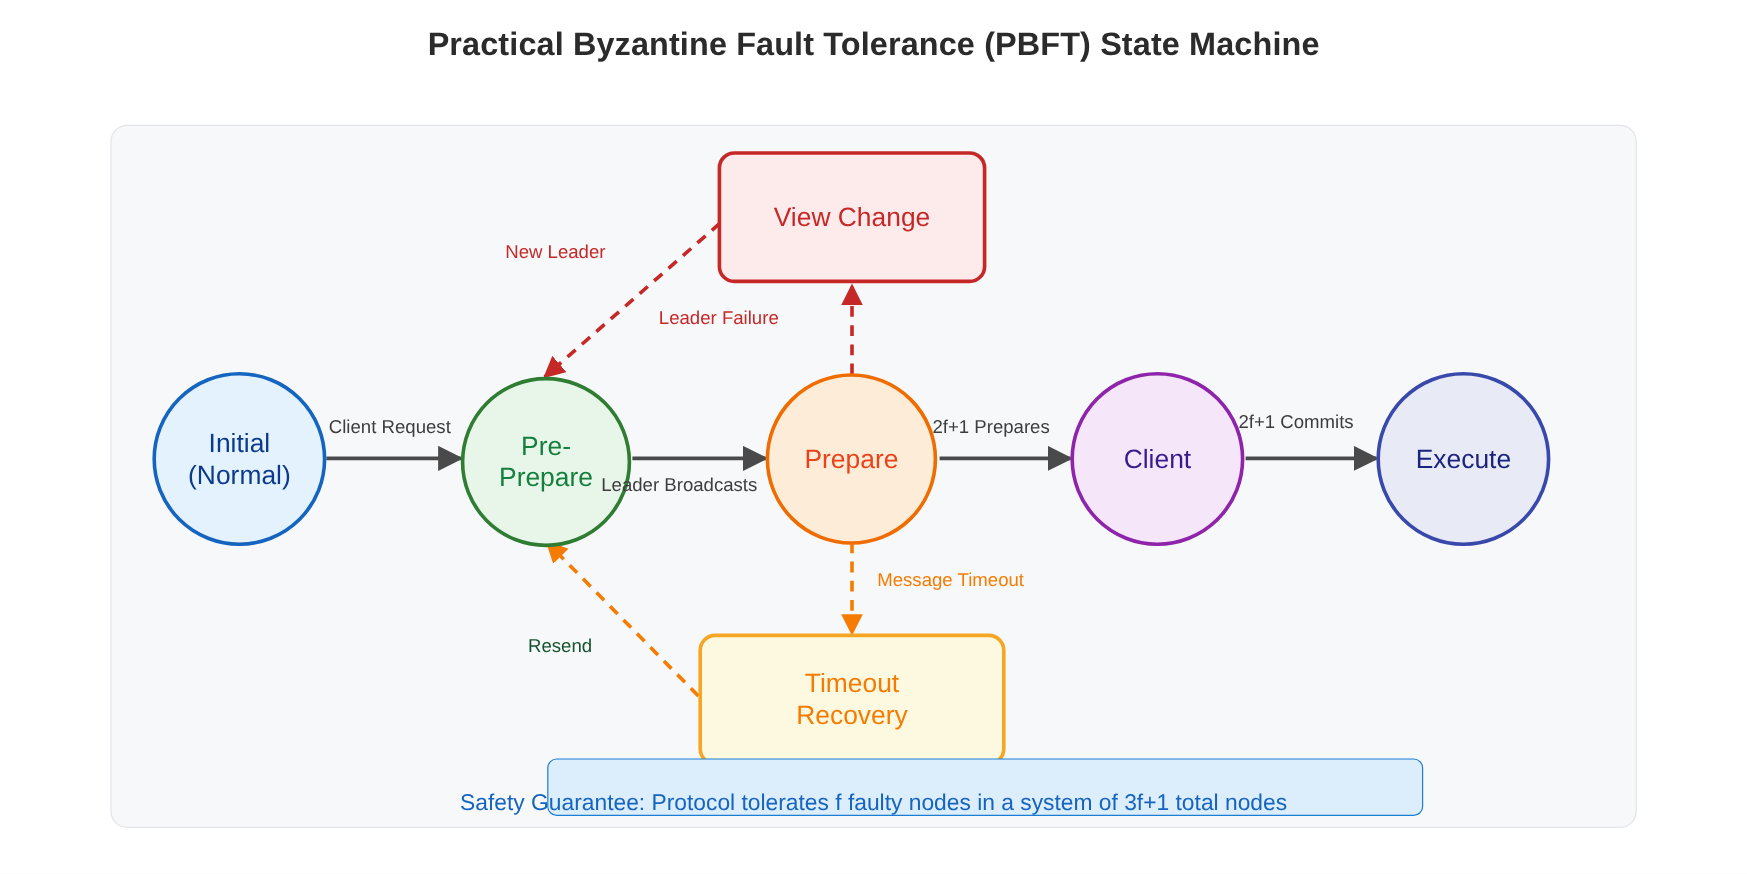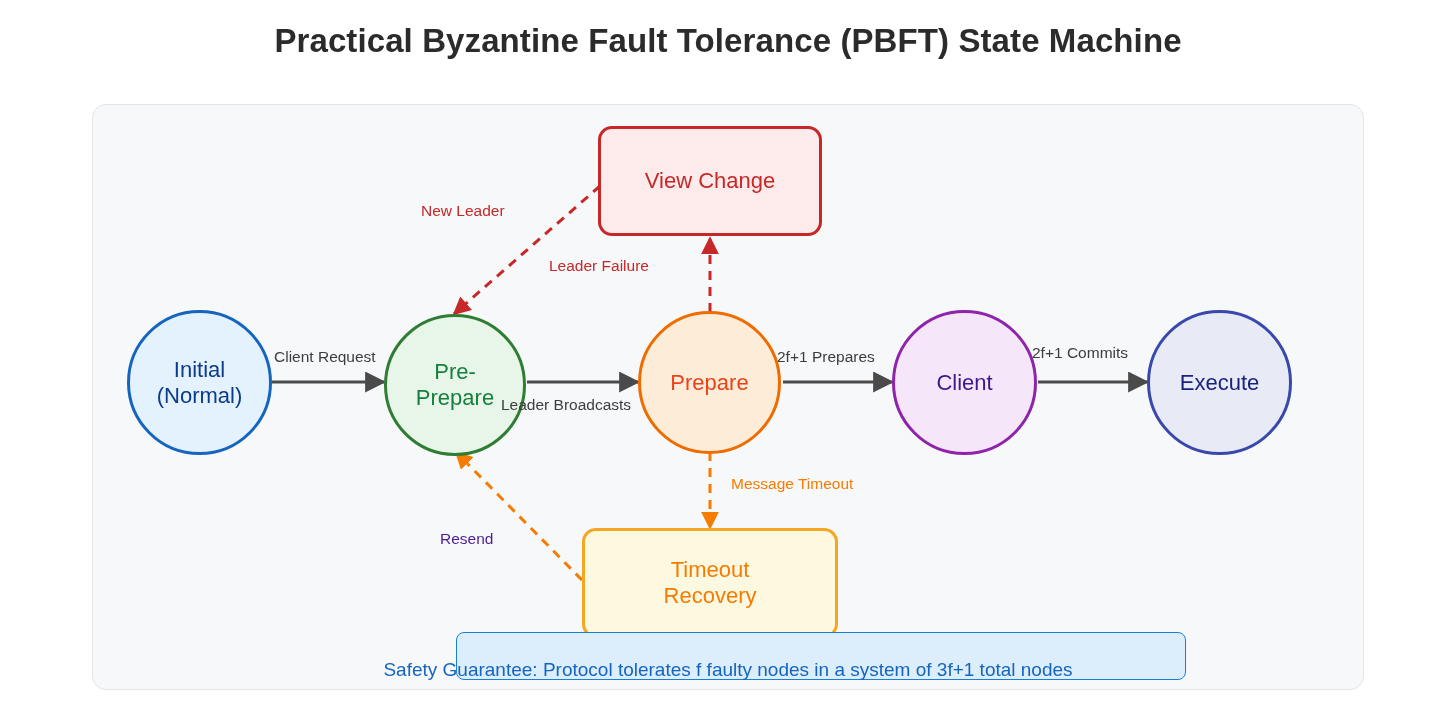--- a/index.html
+++ b/index.html
@@ -7,21 +7,21 @@
     width:1456px;height:728px;
     background:#ffffff;
     font-family:"Liberation Sans", sans-serif;
     overflow:hidden;
     position:relative;
   }
   #diagram-title{
     position:absolute;
     top:22px;left:0;width:1456px;
     text-align:center;
-    font-size:33px;
+    font-size:27px;
     font-weight:bold;
     color:#2b2b2b;
     letter-spacing:0.1px;
   }
   #canvas{
     position:absolute;
     left:92px;top:104px;
     width:1272px;height:586px;
     background:#f7f8fa;
     border:1px solid #e2e4e8;
@@ -141,16 +141,16 @@
 </div>
 
 <div class="edge-label" style="left:274px;top:348px;">Client Request</div>
 <div class="edge-label" style="left:501px;top:348px;margin-top:48px;">Leader Broadcasts</div>
 <div class="edge-label" style="left:777px;top:348px;">2f+1 Prepares</div>
 <div class="edge-label" style="left:1032px;top:344px;">2f+1 Commits</div>
 
 <div class="dash-label" style="left:549px;top:257px;color:#c62828;">Leader Failure</div>
 <div class="dash-label" style="left:421px;top:202px;color:#c62828;">New Leader</div>
 <div class="dash-label" style="left:731px;top:475px;color:#f57c00;">Message Timeout</div>
-<div class="dash-label" style="left:440px;top:530px;color:#4c1d95;">Resend</div>
+<div class="dash-label" style="left:440px;top:530px;color:#14532d;">Resend</div>
 
 <div id="note-box"></div>
 <div id="note-text">Safety Guarantee: Protocol tolerates f faulty nodes in a system of 3f+1 total nodes</div>
 
 </body></html>

